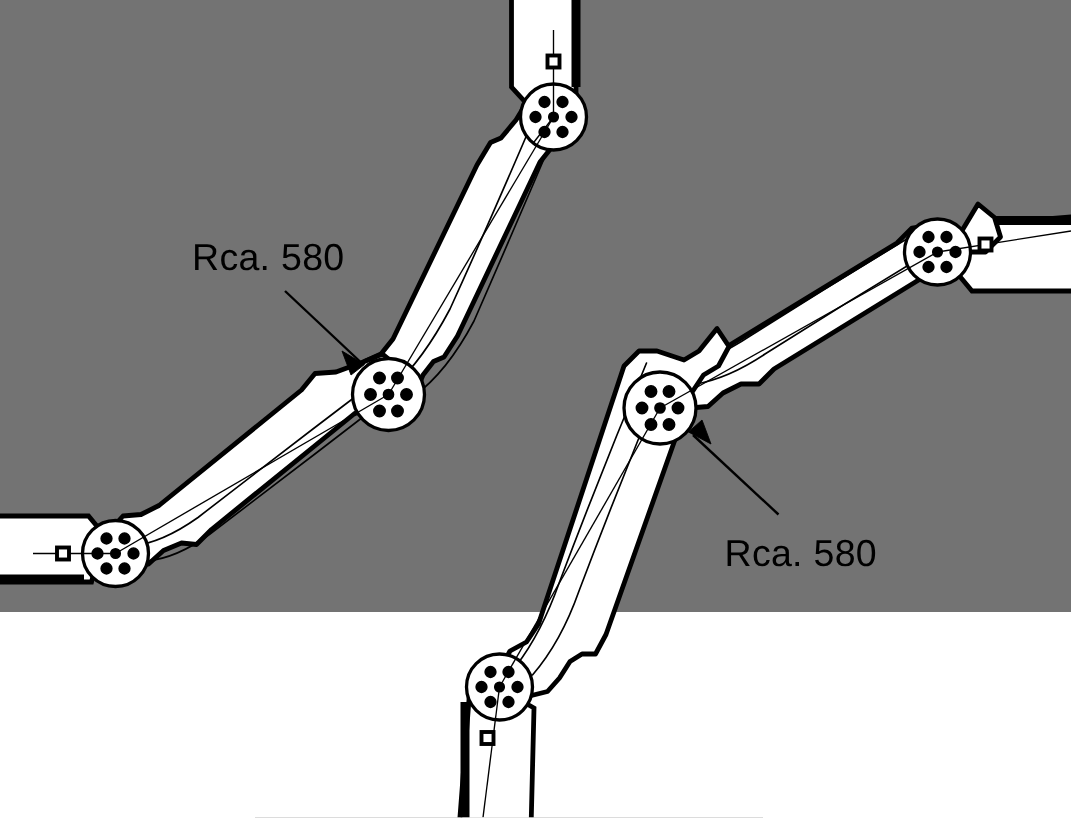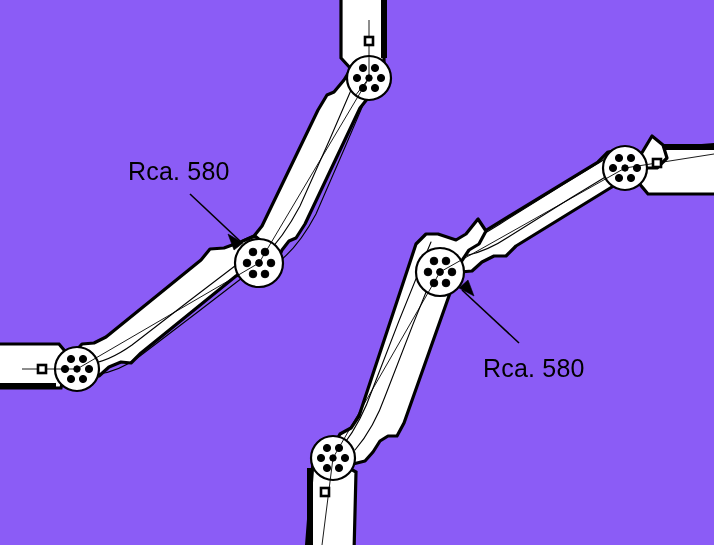--- a/index.html
+++ b/index.html
@@ -9,22 +9,22 @@
   }
   body {
     width: 714px;
     height: 545px;
     overflow: hidden;
     font-family: "Liberation Sans", sans-serif;
   }
   #drawing-root {
     position: relative;
     width: 714px;
-    height: 545px;
-    background: #8b5cf6;
+    height: 408px;
+    background: #737373;
   }
   svg.drawing {
     display: block;
     width: 714px;
     height: 545px;
   }
   .outline {
     fill: #ffffff;
     stroke: #000000;
     stroke-width: 3.2;

